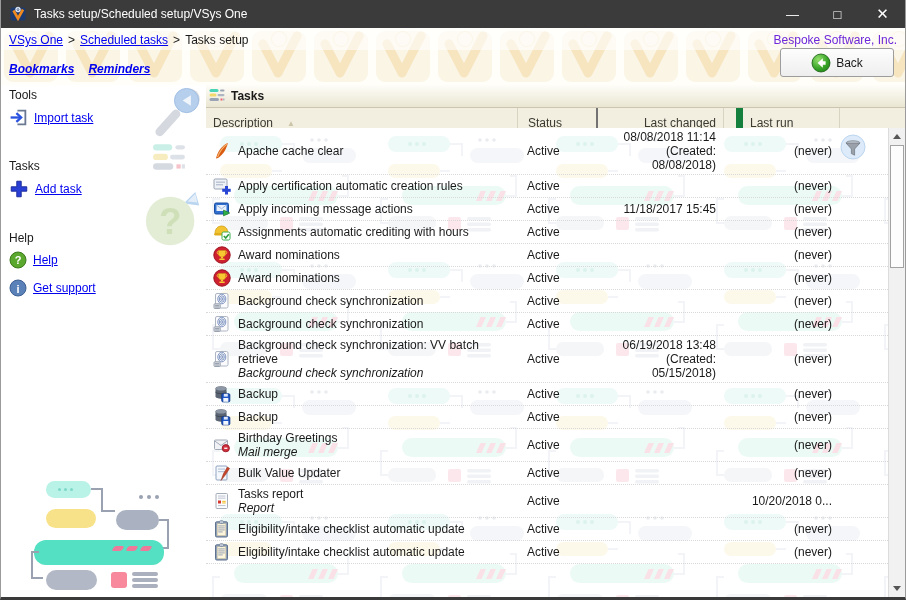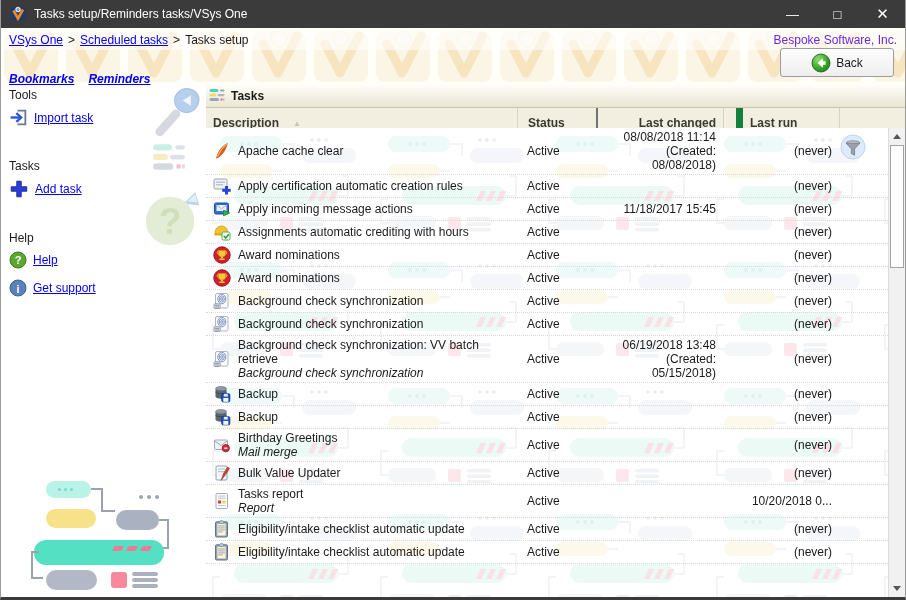--- a/index.html
+++ b/index.html
@@ -15,21 +15,21 @@
             color:#fff; font-size:13px; cursor:default; }
   .winbtn.close { font-size:15px; }
 
   
   .band { position:absolute; top:28px; left:0; right:0; height:57px; background:#fffdf6; overflow:hidden;padding-left:12px; }
   .band-bg { position:absolute; inset:0; }
   .breadcrumb { position:absolute; top:5px; left:8px; z-index:2; }
   .breadcrumb a, .links a { color:var(--link,#0000ee); text-decoration:underline; cursor:pointer; }
   .breadcrumb .sep { color:#1a1a1a; margin:0 5px; }
   .company { position:absolute; top:5px; right:8px; color:#6d28d9; z-index:2; }
-  .tabs { position:absolute; top:44px; left:8px; z-index:2; font-style:italic; font-weight:bold; }
+  .tabs { position:absolute; top:34px; left:8px; z-index:2; font-style:italic; font-weight:bold; }
   .tabs a { margin-right:14px; color:var(--link,#0000ee); text-decoration:underline; cursor:pointer; }
   .back-btn { position:absolute; top:20px; right:11px; width:114px; height:29px; z-index:2;
               background:linear-gradient(#fdfdfd,#eeeeee); border:1px solid #9d9d9d; border-radius:3px;
               display:flex; align-items:center; justify-content:center; gap:5px; cursor:pointer; font-size:12px; }
 
   
   .main { position:absolute; top:85px; left:0; right:0; bottom:0; display:flex; }
   .sidebar { width:205px; position:relative; background:#fff; flex:none; }
   .content { position:relative; flex:1; background:#fff; }
 
@@ -39,21 +39,21 @@
   .side-item { display:flex; align-items:center; gap:6px; margin:0 0 10px 0; }
   .side-item a { color:var(--link,#0000ee); text-decoration:underline; cursor:pointer; }
   .side-gap { height:22px; }
   .side-art { position:absolute; z-index:1; }
   .illus { position:absolute; left:0; top:0; width:205px; height:515px; z-index:1; }
   .illus div { position:absolute; }
 
   
   .panel-header { height:23px; background:linear-gradient(#fefdf8,#eae6d2); border-bottom:1px solid #c9c5b0;
                   display:flex; align-items:center; gap:6px; padding-left:3px; font-weight:bold; }
-  .col-header { height:31px; background:#f2efe1; border-bottom:1px solid #d8d4c0; display:flex; color:#3a3a32;font-weight:bold; }
+  .col-header { height:31px; background:#f2efe1; border-bottom:1px solid #d8d4c0; display:flex; color:#3a3a32; }
   .col-header .hc { display:flex; align-items:center; height:100%; padding:0 7px; cursor:pointer; }
   .hc.c-desc { width:311px; }
   .hc.c-status { width:79px; border-left:1px solid #d8d4c2; padding-left:10px; }
   .hc.c-changed { width:127px; border-left:2px solid #737373; justify-content:flex-end; }
   .hc.c-gap { width:13px; border-left:1px solid #d8d4c2; padding:0; }
   .hc.c-run { width:103px; border-left:7px solid #15803d; justify-content:flex-start; }
   .hc.c-fill { flex:1; border-left:1px solid #d8d4c2; }
   .sort-tri { color:#cbc4a8; font-size:8px; margin-left:14px; }
 
   .tbody { position:absolute; top:43px; left:0; right:17px; bottom:0; overflow:hidden; }
@@ -85,21 +85,21 @@
 
 <div class="titlebar">
   <span class="appicon">
     <svg viewBox="0 0 16 16" width="16" height="16">
         <rect x="0.5" y="1.5" width="15" height="13" rx="2" fill="#1d3a6e"></rect>
         <path d="M3.5 4.5 L8 12.5 L13 3.5" stroke="#f08a1e" stroke-width="2.6" fill="none"></path>
         <circle cx="8" cy="3.6" r="2.5" fill="#f5f8ff" stroke="#c8d4ea" stroke-width="0.6"></circle>
         <circle cx="8" cy="3.6" r="1" fill="none" stroke="#1d3a6e" stroke-width="0.7"></circle>
       </svg>
   </span>
-  <span class="title">Tasks setup/Reminders tasks/VSys One</span>
+  <span class="title">Tasks setup/Scheduled setup/VSys One</span>
   <div class="winbtn">—</div>
   <div class="winbtn">□</div>
   <div class="winbtn close">✕</div>
 </div>
 
 <div class="band">
   <svg class="band-bg" width="906" height="57">
     <defs>
       <pattern id="vpat" width="62" height="57" patternUnits="userSpaceOnUse">
         <rect x="3" y="3" width="54" height="51" rx="9" fill="#f8efda"></rect>

